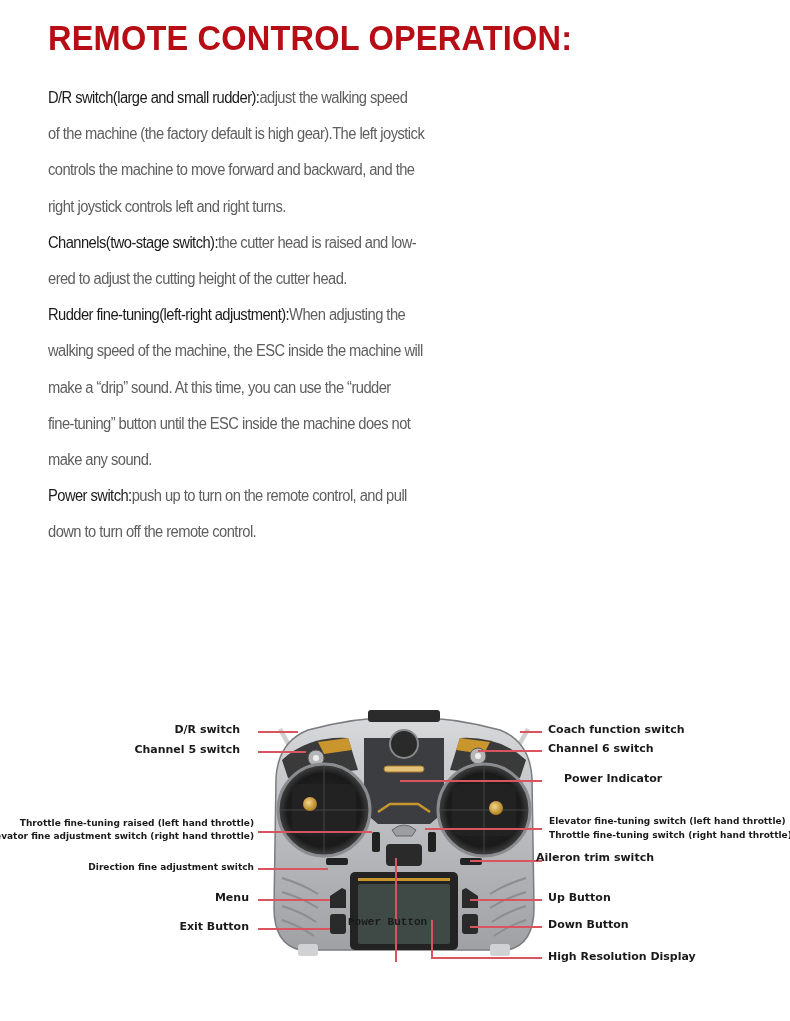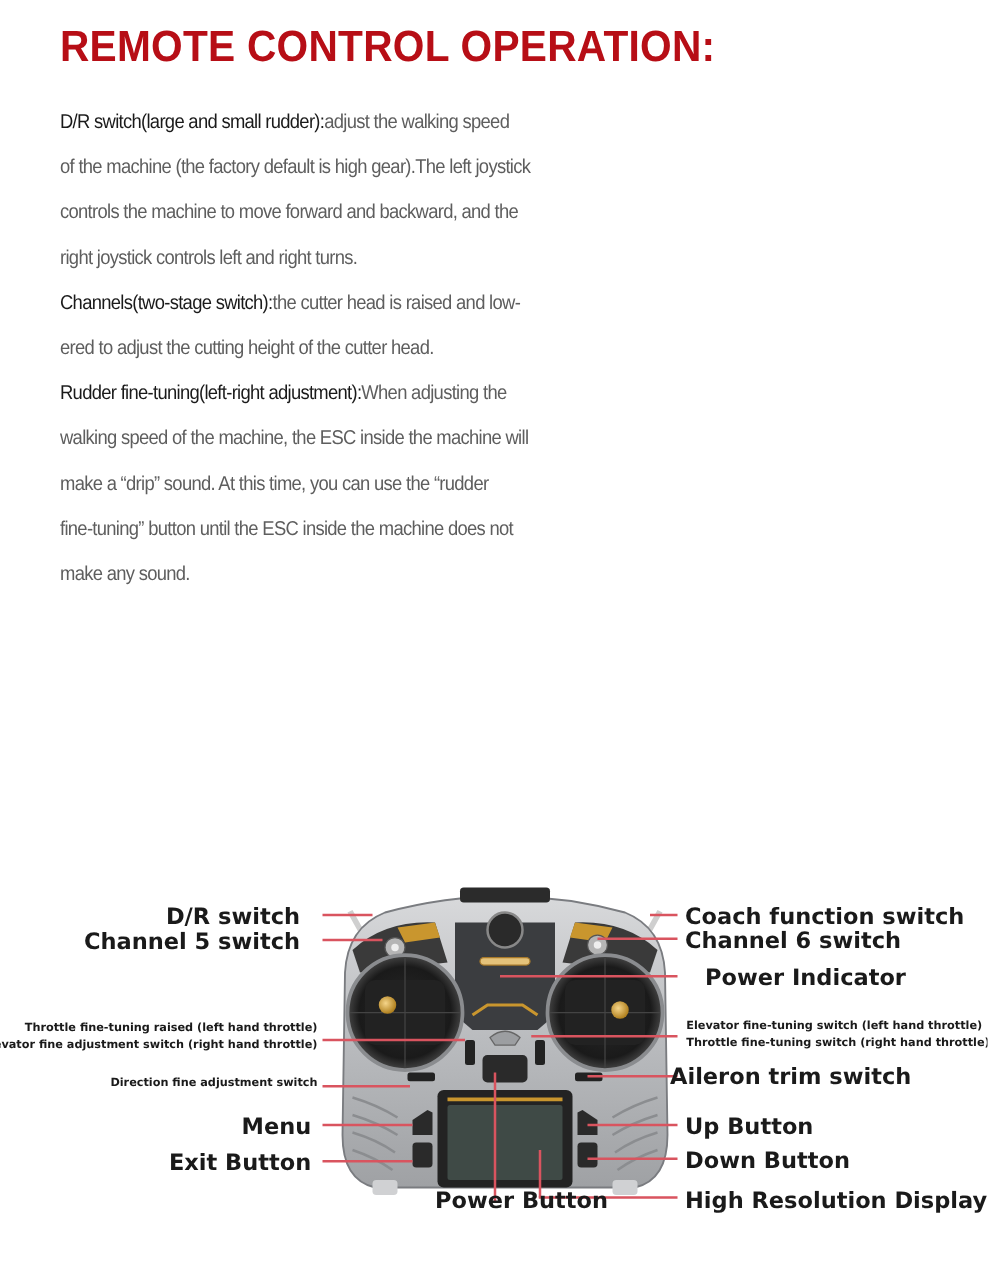--- a/index.html
+++ b/index.html
@@ -3,21 +3,21 @@
 <meta charset="utf-8">
 <style>
   html, body { margin: 0; padding: 0; background: #ffffff; }
   body { width: 790px; height: 1021px; position: relative; overflow: hidden; font-family: "DejaVu Sans", sans-serif; }
   .title { position: absolute; left: 48px; top: 18px; font-family: "Liberation Sans", sans-serif; font-weight: bold; font-size: 35px; letter-spacing: 0.2px; color: #b70e16; transform: scaleX(0.93); transform-origin: left top; white-space: nowrap; }
   .body-text { position: absolute; left: 48px; top: 80px; width: 700px; font-family: Liberation Sans, sans-serif; font-size: 16px; line-height: 36.2px; color: #555; font-weight: 300; letter-spacing: -0.6px; }
   .para .term { color: #1a1a1a; font-weight: normal; }
   .para .desc { color: #5e5e5e; }
   .line { display: block; white-space: nowrap; transform: scaleX(0.92); transform-origin: left center; }
   .label { position: absolute; font-family: "DejaVu Sans", sans-serif; font-weight: bold; color: #1a1a1a; white-space: nowrap; }
-  .label.big { font-size: 18px; }
+  .label.big { font-size: 11px; }
   .label.small { font-size: 9px; }
   .label.right { text-align: right; }
   .leader { position: absolute; background: #d9545f; height: 2px; }
   .vleader { position: absolute; background: #d9545f; width: 2px; }
 
   
   .remote { position: absolute; left: 268px; top: 708px; width: 272px; height: 256px; }
 </style>
 </head>
 <body>
@@ -40,20 +40,24 @@
 
   <div class="para">
     <span class="line"><span class="term">Rudder fine-tuning(left-right adjustment):</span><span class="desc">When adjusting the</span></span>
     <span class="line desc">walking speed of the machine, the ESC inside the machine will</span>
     <span class="line desc">make a “drip” sound. At this time, you can use the “rudder</span>
     <span class="line desc">fine-tuning” button until the ESC inside the machine does not</span>
     <span class="line desc">make any sound.</span>
   </div>
 
 
+  <div class="para">
+    <span class="line"><span class="term">Power switch:</span><span class="desc">push up to turn on the remote control, and pull</span></span>
+    <span class="line desc">down to turn off the remote control.</span>
+  </div>
 </div>
 
 <svg class="remote" viewBox="0 0 272 256" xmlns="http://www.w3.org/2000/svg">
   <defs>
     <linearGradient id="body" x1="0" y1="0" x2="0" y2="1">
       <stop offset="0" stop-color="#d8d9db"></stop>
       <stop offset="0.5" stop-color="#b9bbbe"></stop>
       <stop offset="1" stop-color="#9fa1a4"></stop>
     </linearGradient>
     <radialGradient id="gimbal" cx="0.5" cy="0.5" r="0.5">
@@ -152,21 +156,21 @@
 <div class="leader" style="left:431px; top:957px; width:111px;"></div>
 
 <div class="label big right" style="right:550px; top:723px;">D/R switch</div>
 <div class="label big right" style="right:550px; top:743px;">Channel 5 switch</div>
 <div class="label small right" style="right:536px; top:818px;">Throttle fine-tuning raised (left hand throttle)</div>
 <div class="label small right" style="right:536px; top:831px;">Elevator fine adjustment switch (right hand throttle)</div>
 <div class="label small right" style="right:536px; top:862px;">Direction fine adjustment switch</div>
 <div class="label big right" style="right:541px; top:891px;">Menu</div>
 <div class="label big right" style="right:541px; top:920px;">Exit Button</div>
 
-<div class="label big" style="left:348px; top:950px;">Power Button</div>
+<div class="label big" style="left:348px; top:916px;font-family:Liberation Mono, monospace;">Power Button</div>
 
 <div class="label big" style="left:548px; top:723px;">Coach function switch</div>
 <div class="label big" style="left:548px; top:742px;">Channel 6 switch</div>
 <div class="label big" style="left:564px; top:772px;">Power Indicator</div>
 <div class="label small" style="left:549px; top:816px;">Elevator fine-tuning switch (left hand throttle)</div>
 <div class="label small" style="left:549px; top:830px;">Throttle fine-tuning switch (right hand throttle)</div>
 <div class="label big" style="left:536px; top:851px;">Aileron trim switch</div>
 <div class="label big" style="left:548px; top:891px;">Up Button</div>
 <div class="label big" style="left:548px; top:918px;">Down Button</div>
 <div class="label big" style="left:548px; top:950px;">High Resolution Display</div>

